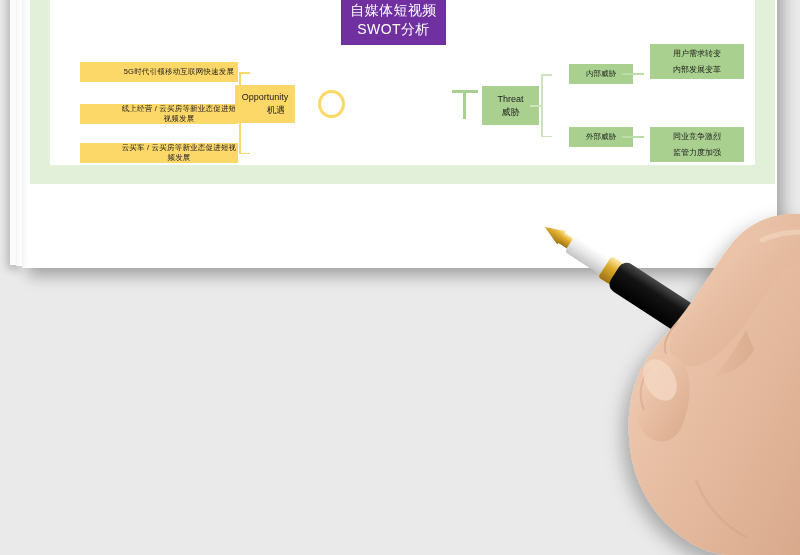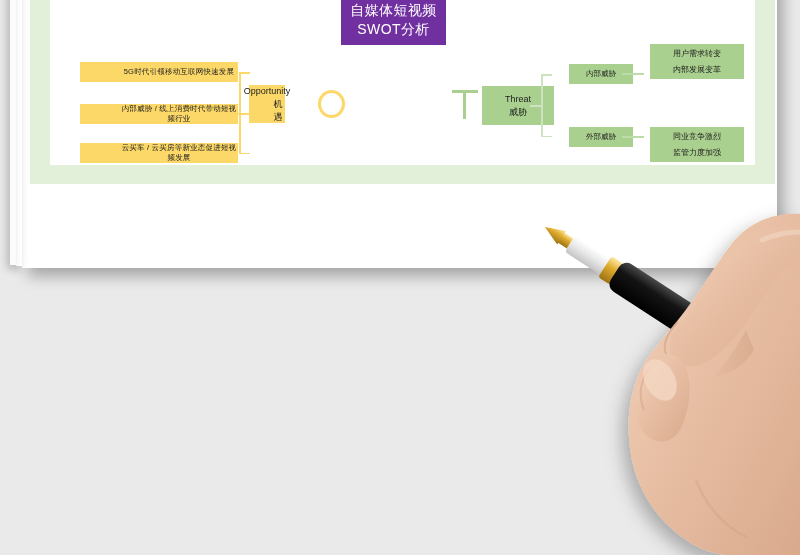--- a/index.html
+++ b/index.html
@@ -53,21 +53,21 @@
   .green{background:#a9d08e;}
 
   .opp-item{
     left:80px;width:158px;height:20px;font-size:7.5px;letter-spacing:.2px;padding-left:40px;
   }
   #opp-item-0{top:62px;}
   #opp-item-1{top:104px;}
   #opp-item-2{top:143px;}
 
   #opportunity-box{
-    left:249px;top:85px;width:36px;height:38px;
+    left:235px;top:85px;width:60px;height:38px;
     font-size:9px;line-height:13px;
   }
   #opportunity-box .sub{font-size:9px;margin-left:22px;}
 
   
   #letter-o{
     position:absolute;left:318px;top:90px;width:27px;height:28px;
     border:3px solid #fcd868;border-radius:50%;box-sizing:border-box;
   }
 
@@ -76,21 +76,21 @@
     position:absolute;left:452px;top:90px;width:26px;height:29px;
   }
   #letter-t:before{
     content:"";position:absolute;left:0;top:0;width:26px;height:3px;background:#a9d08e;
   }
   #letter-t:after{
     content:"";position:absolute;left:11px;top:0;width:3px;height:29px;background:#a9d08e;
   }
 
   #threat-box{
-    left:482px;top:86px;width:72px;height:39px;
+    left:482px;top:86px;width:57px;height:39px;
     font-size:9px;line-height:13px;
   }
 
   .threat-mid{
     left:553px;width:64px;height:20px;font-size:7.5px;margin-left:16px;
   }
   #threat-mid-0{top:64px;}
   #threat-mid-1{top:127px;}
 
   .threat-leaf{
@@ -137,21 +137,21 @@
 
 <div id="title-box" class="box">
   <span>自媒体短视频</span>
   <span>SWOT分析</span>
 </div>
 
 <div id="opp-item-0" class="box yellow opp-item">
   <span>5G时代引领移动互联网快速发展</span>
 </div>
 <div id="opp-item-1" class="box yellow opp-item">
-  <span>内部威胁 / 线上消费时代带动短视频行业</span>
+  <span>线上经营 / 云买房等新业态促进短视频发展</span>
 </div>
 <div id="opp-item-2" class="box yellow opp-item">
   <span>云买车 / 云买房等新业态促进短视频发展</span>
 </div>
 
 <div id="opp-bracket" class="bracket">
   <div class="vline"></div>
   <div class="arm a0"></div>
   <div class="arm a1"></div>
   <div class="arm a2"></div>

